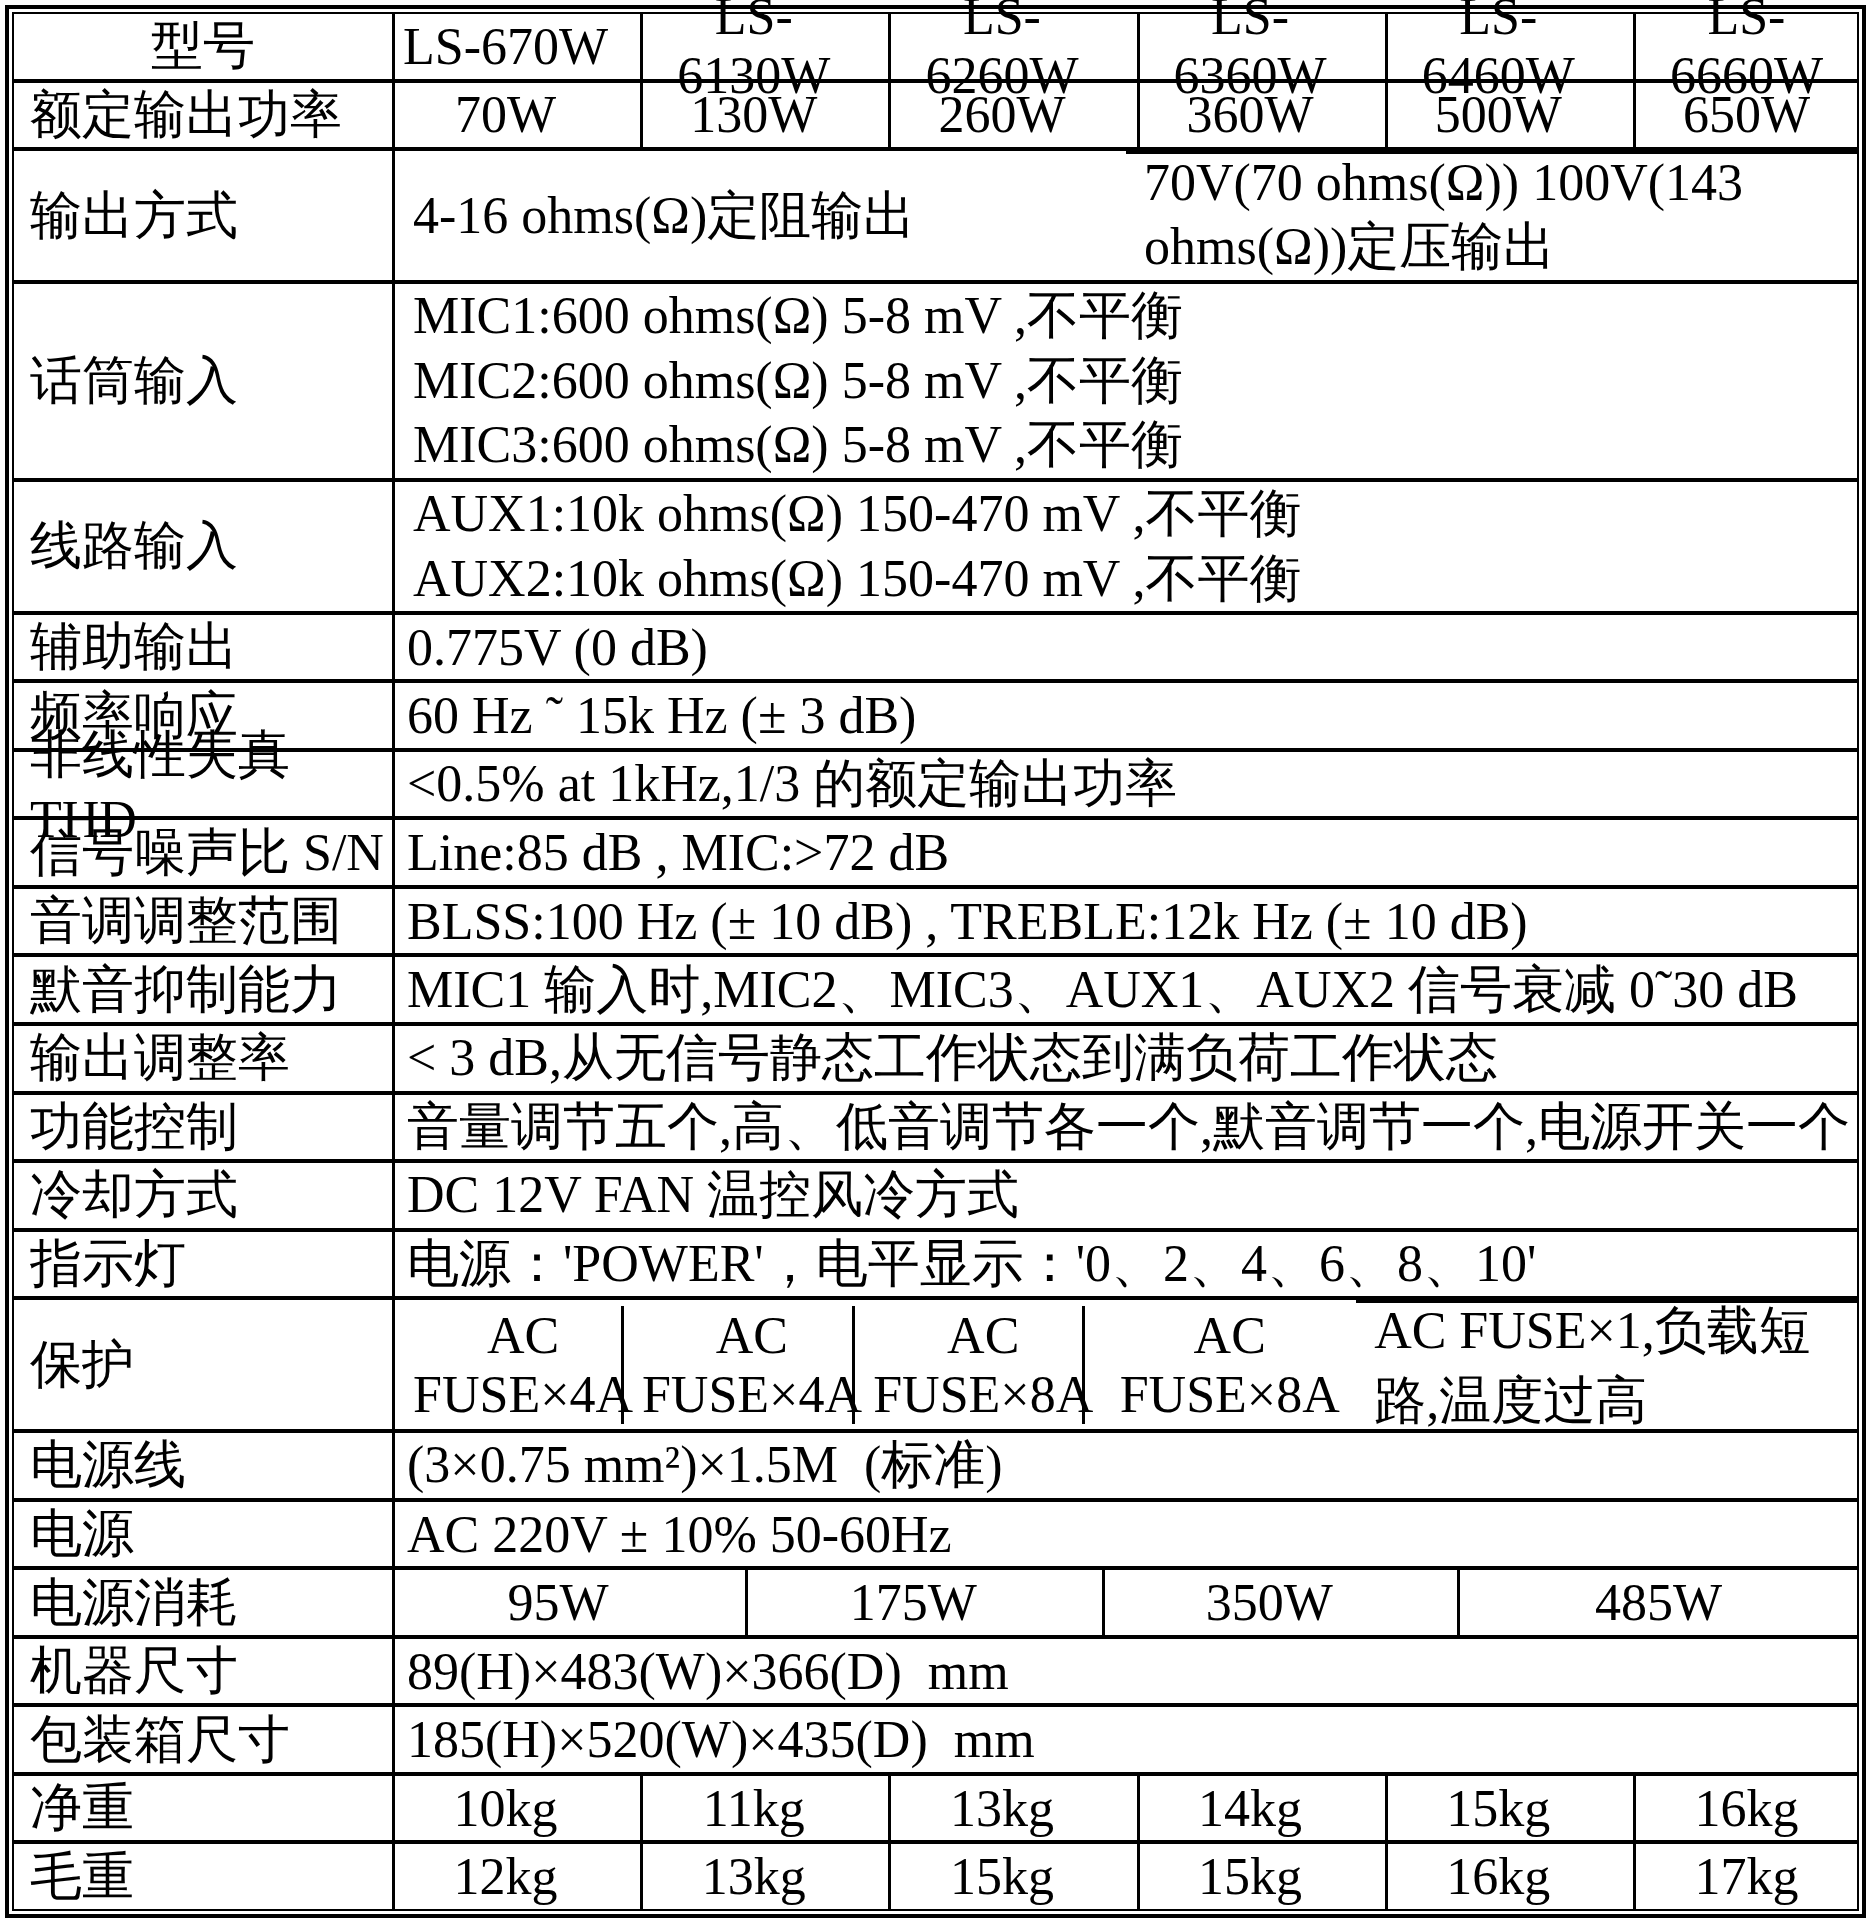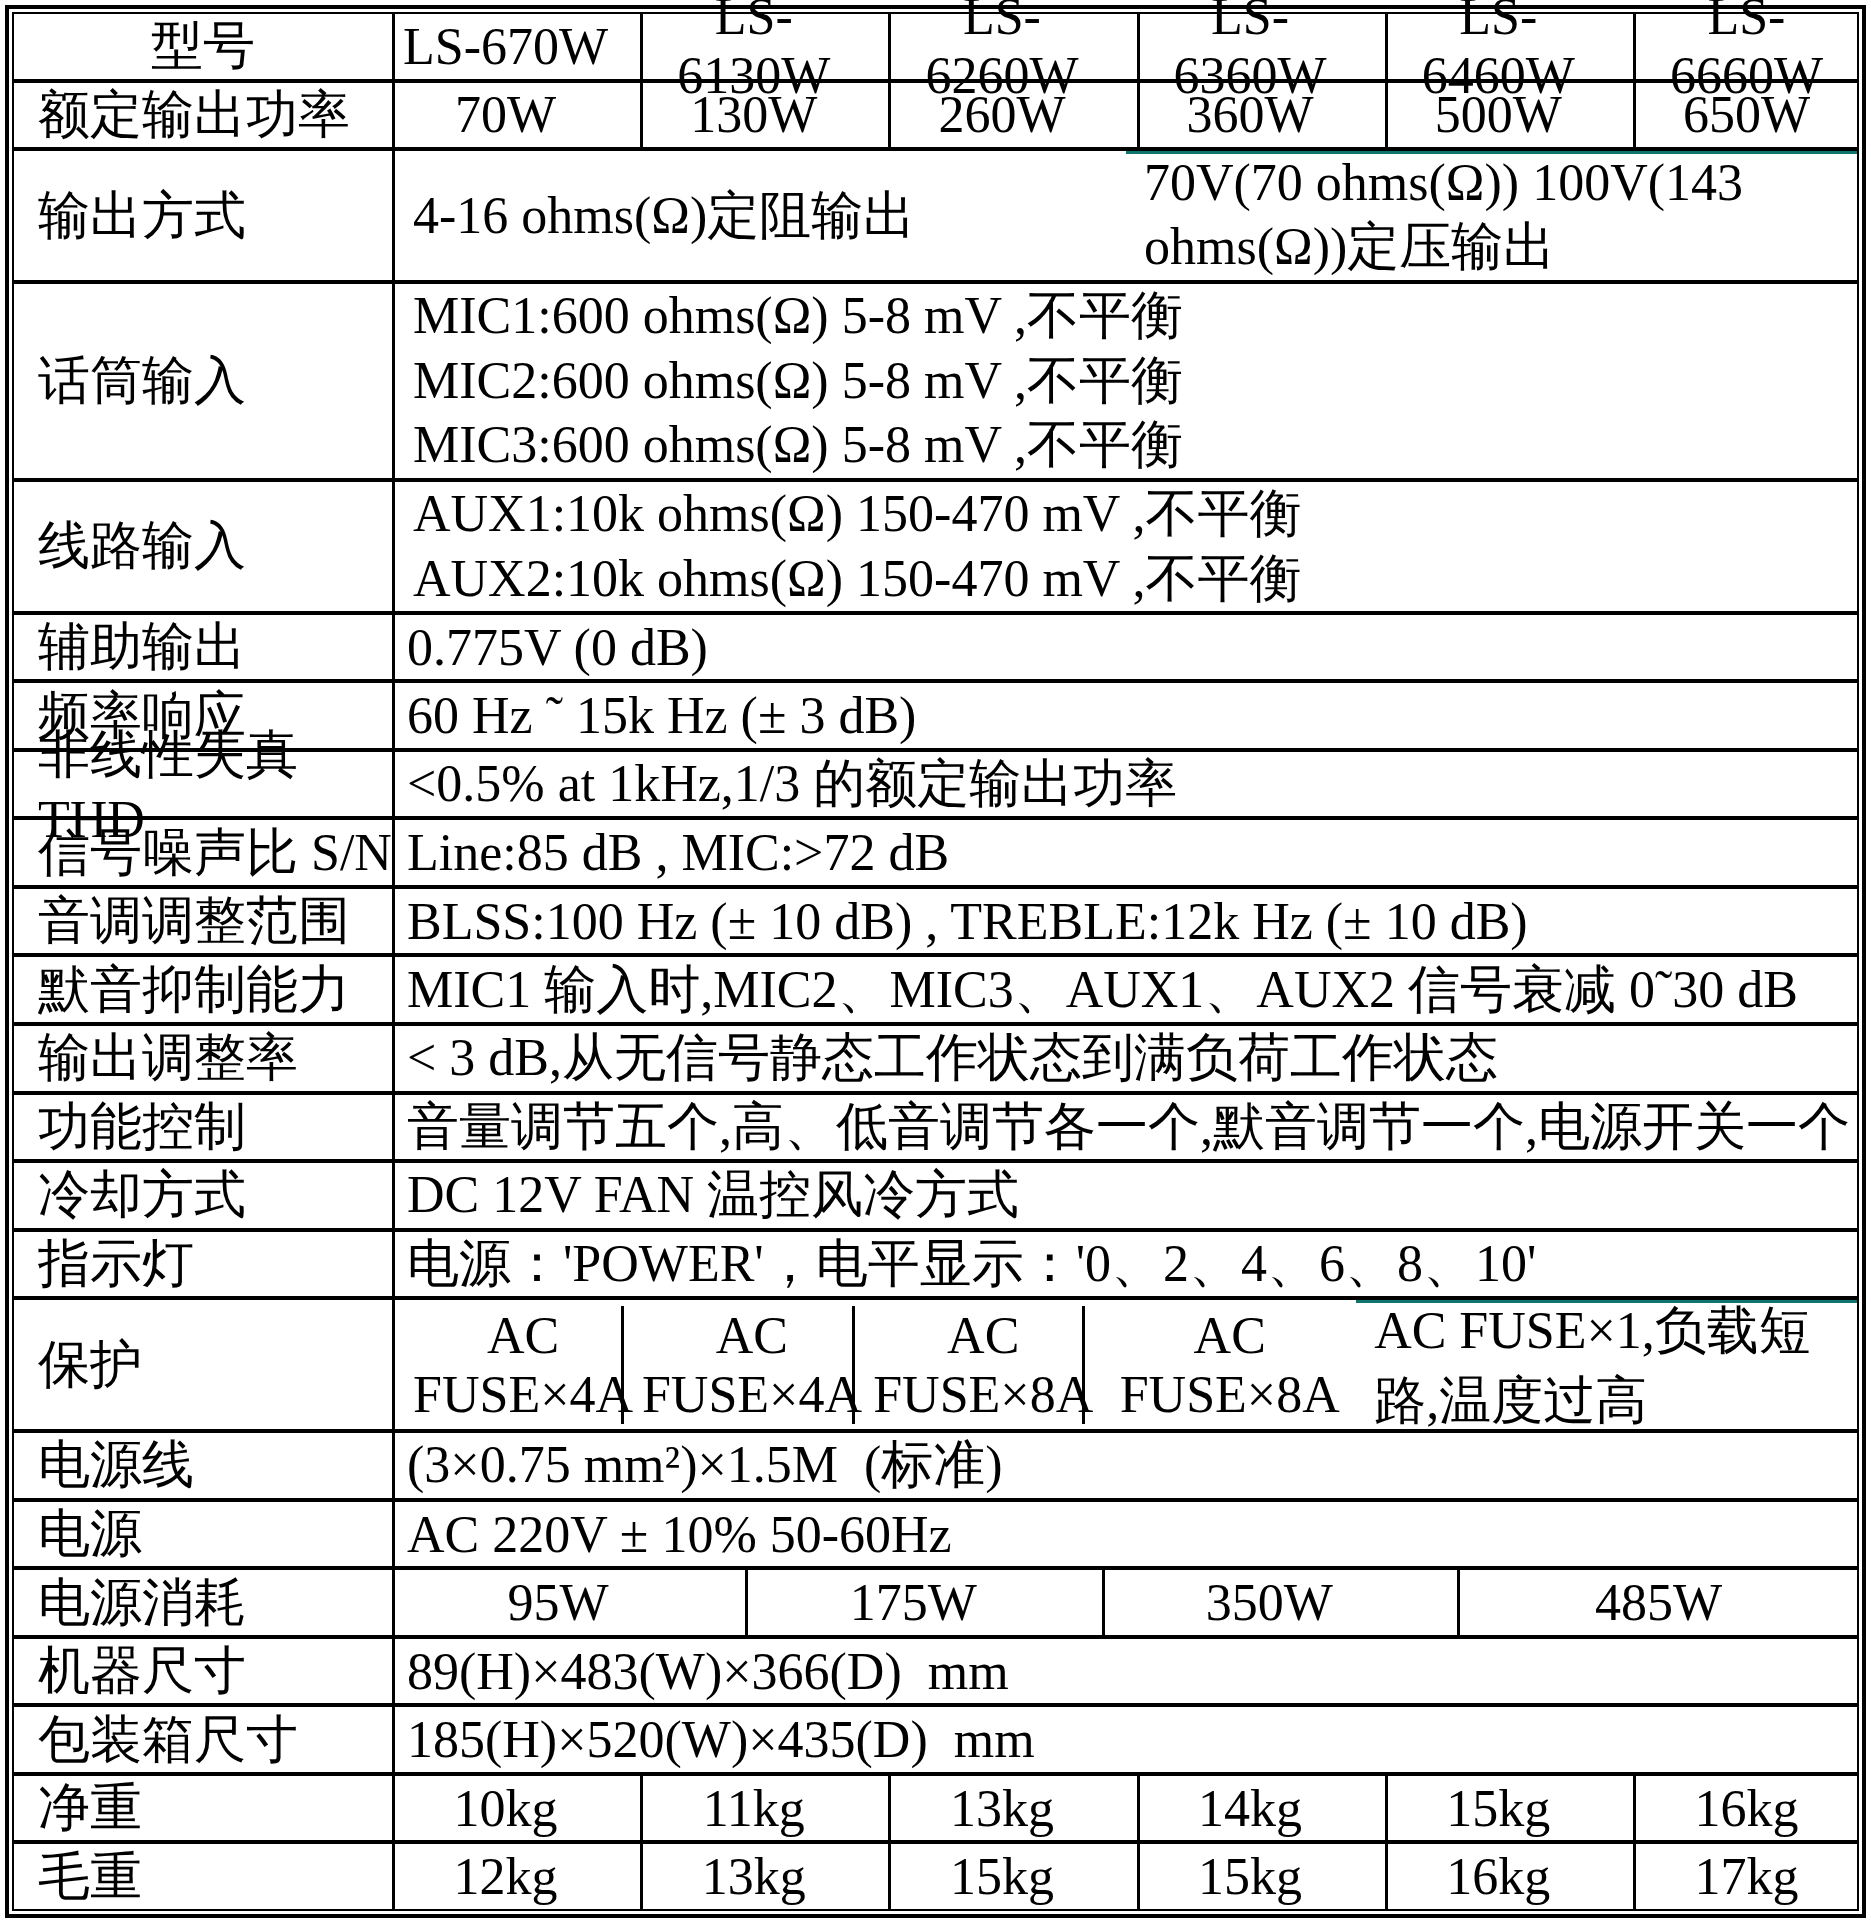--- a/index.html
+++ b/index.html
@@ -25,38 +25,38 @@
   }
   .row { display:flex; flex:1 1 0; min-height:0; align-items:stretch; }
   .row.u2 { flex:2 1 0; }
   .row.u3 { flex:3 1 0; }
   .grid > .row + .row { border-top:4px solid #000; }
 
   .label {
     flex:0 0 381px; width:381px;
     border-right:3px solid #000;
     display:flex; align-items:center;
-    padding-left:24px;
+    padding-left:16px;
     white-space:pre-wrap;
   }
   .label.center { padding-left:0; justify-content:center; }
 
   .vals { flex:1 1 0; display:flex; min-width:0;gap:24px; }
   .cell { display:flex; align-items:center; min-width:0;text-align:center; }
   .c { flex:1 1 0; justify-content:center; text-align:center; }
   .vals > .cell + .cell { border-left:3px solid #000; }
 
   .val { flex:1 1 0; display:flex; align-items:center; padding-left:12px; white-space:pre-wrap; }
 
   .stack { flex:1 1 0; display:flex; flex-direction:row; min-width:0; }
   .stack > .subrow {
     flex:1 1 0; display:flex; align-items:center;
     padding-left:18px; white-space:pre-wrap; min-height:0;
   }
-  .stack > .subrow + .subrow { border-top:3px solid #0f766e; }
+  .stack > .subrow + .subrow { border-top:3px solid #000000; }
   .stack > .subrow.cells { padding-left:0; }
   .subrow.cells > .cell { align-items:center; padding-left:18px; white-space:pre-wrap; }
   .subrow.cells > .cell + .cell { border-left:3px solid #000; }
   .f1 { flex:347 1 0; } .f2 { flex:351 1 0; } .f3 { flex:349 1 0; } .f4 { flex:422 1 0; }
 
   .lines { flex:1 1 0; display:flex; flex-direction:column; padding-left:18px; min-width:0; }
   .lines > .tline { flex:1 1 0; display:flex; align-items:center; white-space:pre-wrap; min-height:0; }
 </style>
 </head>
 <body>

